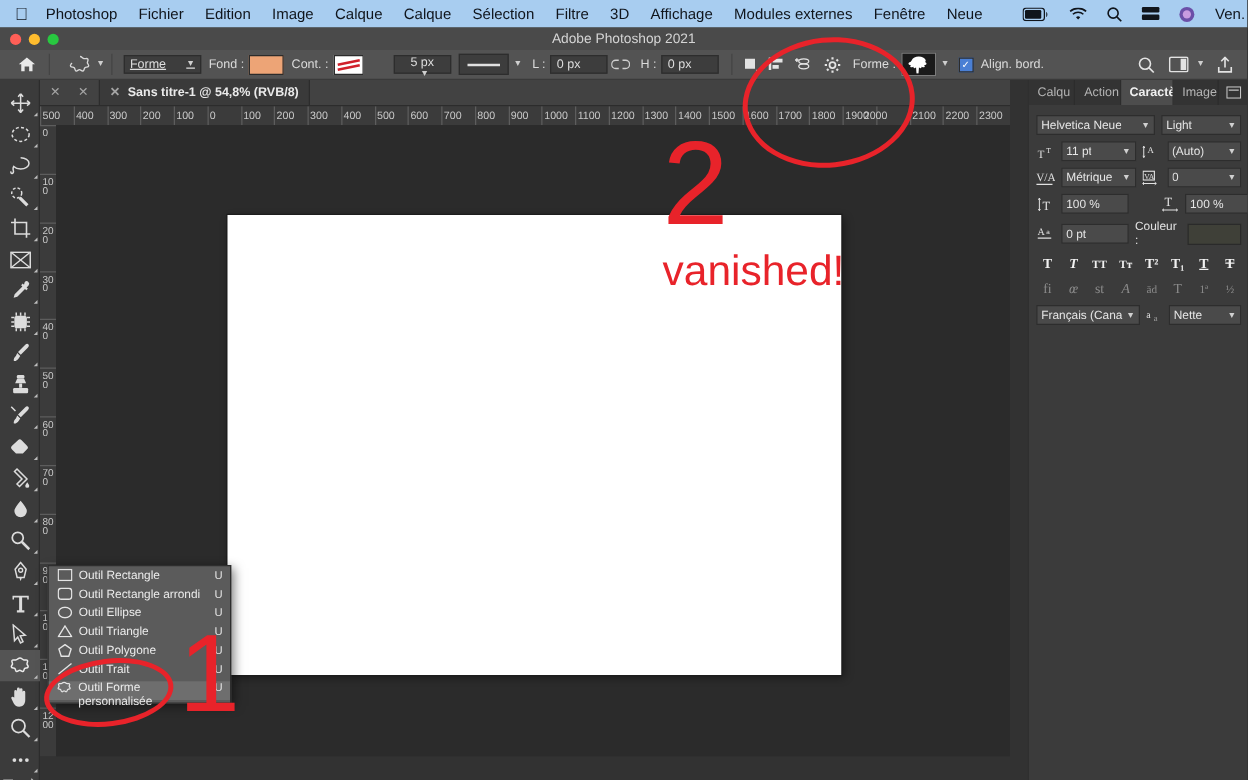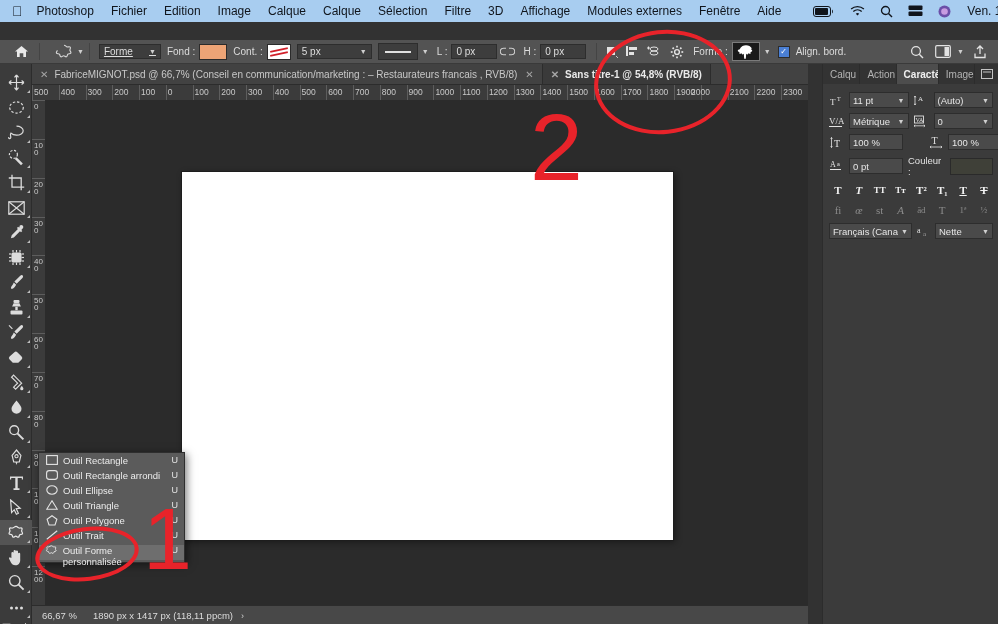--- a/index.html
+++ b/index.html
@@ -211,21 +211,21 @@
     <span class="mi">Edition</span>
     <span class="mi">Image</span>
     <span class="mi">Calque</span>
     <span class="mi">Calque</span>
     <span class="mi">Sélection</span>
     <span class="mi">Filtre</span>
     <span class="mi">3D</span>
     <span class="mi">Affichage</span>
     <span class="mi">Modules externes</span>
     <span class="mi">Fenêtre</span>
-    <span class="mi">Aide</span>
+    <span class="mi">Neue</span>
     <span class="right">
       <span class="ic">
         <svg width="22" height="11" viewBox="0 0 22 11">
             <rect x="0.5" y="0.5" width="17" height="10" rx="2.5" fill="none" stroke="#10151c"></rect>
             <rect x="2" y="2" width="13" height="7" rx="1" fill="#10151c"></rect>
             <path d="M19 3.5v4c1.2-.4 1.2-3.6 0-4z" fill="#10151c"></path>
           </svg>
       </span>
       <span class="ic">
         <svg width="15" height="11" viewBox="0 0 15 11">
@@ -249,20 +249,28 @@
       <span class="ic">
         <svg width="13" height="13" viewBox="0 0 13 13">
             <circle cx="6.5" cy="6.5" r="6" fill="#6b4fa8"></circle>
             <circle cx="6.5" cy="6.5" r="3.3" fill="#c89be0"></circle>
           </svg>
       </span>
       <span class="clock">Ven. 15 janv. à  16:27</span>
     </span>
   </div>
 
+  <div class="titlebar">
+    <span class="traffic">
+      <span class="dot r"></span>
+      <span class="dot y"></span>
+      <span class="dot g"></span>
+    </span>
+    <span class="wintitle">Adobe Photoshop 2021</span>
+  </div>
 
   <div class="optbar">
     <span class="homebtn">
       <svg width="15" height="13" viewBox="0 0 15 13">
           <path d="M7.5 1L14 6.4h-2v5.6H9.3V8.2H5.7V12H3V6.4H1z" fill="#e9e9e9"></path>
         </svg>
     </span>
     <span class="sep"></span>
     <span class="toolthumb">
       <span>
@@ -274,21 +282,21 @@
     </span>
     <span class="sep"></span>
     <span class="ofield sel" style="width:62px;margin-left:4px;text-decoration:underline;">
       <span class="cv">Forme</span>
       <span class="chev">▼</span>
     </span>
     <span class="olabel">Fond :</span>
     <span class="swatch" style="background:#eda476"></span>
     <span class="olabel">Cont. :</span>
     <span class="strokebox"></span>
-    <span class="ofield sel" style="width:75px;margin-left:6px;">
+    <span class="ofield sel" style="width:46px;margin-left:24px;flex-direction:column;">
       <span class="cv">5 px</span>
       <span class="chev">▼</span>
     </span>
     <span class="linebox" style="margin-left:6px;">
       <span class="lineglyph"></span>
     </span>
     <span class="chev">▼</span>
     <span class="olabel" style="margin-left:8px;">L :</span>
     <span class="ofield" style="width:46px;">0 px</span>
     <span class="oicon">
@@ -536,21 +544,20 @@
           <rect x="5" y="6" width="7" height="7" fill="#f0f0f0" stroke="#bdbdbd" stroke-width="0.8"></rect>
           <path d="M19 3h6M25 3l-2-2M25 3l-2 2M26 6v5M26 11l-2-2M26 11l2-2" stroke="#bdbdbd" stroke-width="1" fill="none"></path>
         </svg>
     </div>
 
   </div>
 
   <div class="tabbar">
     <div class="doctab">
       <span class="x">✕</span>
-      <span>FabriceMIGNOT.psd @ 66,7% (Conseil en communication/marketing :  – Restaurateurs francais , RVB/8)</span>
       <span class="xr">✕</span>
     </div>
     <div class="doctab active">
       <span class="x">✕</span>
       <span>Sans titre-1 @ 54,8% (RVB/8)</span>
     </div>
   </div>
 
   <div class="rulerH" id="rulerH">
       <div class="tick" style="left: 0px;"></div>
@@ -719,20 +726,30 @@
       <span class="ptab" style="width:36px">Image</span>
       <span class="ptabmenu">
         <svg width="12" height="10" viewBox="0 0 12 10">
             <rect x="0.5" y="0.5" width="11" height="9" fill="none" stroke="#c4c4c4" stroke-width="1"></rect>
             <line x1="2" y1="3" x2="10" y2="3" stroke="#c4c4c4" stroke-width="1"></line>
           </svg>
       </span>
     </div>
 
     <div class="charbody">
+      <div class="crow">
+        <span class="cfield" style="flex:1.55">
+          <span class="cv">Helvetica Neue</span>
+          <span class="cc">▼</span>
+        </span>
+        <span class="cfield" style="flex:1">
+          <span class="cv">Light</span>
+          <span class="cc">▼</span>
+        </span>
+      </div>
 
       <div class="crow">
         <span class="cico">
           <svg width="14" height="13" viewBox="0 0 14 13">
               <text x="0" y="11" font-size="9" font-family="Liberation Serif, serif" fill="#e2e2e2">T</text>
               <text x="7" y="7" font-size="6" font-family="Liberation Serif, serif" fill="#e2e2e2">T</text>
             </svg>
         </span>
         <span class="cfield">
           <span class="cv">11 pt</span>
@@ -838,24 +855,20 @@
             </svg>
         </span>
         <span class="cfield" style="flex:1">
           <span class="cv">Nette</span>
           <span class="cc">▼</span>
         </span>
       </div>
     </div>
   </div>
 
-  <div class="statusbar">
-    <span class="z">66,67 %</span>
-    <span class="d">1890 px x 1417 px (118,11 ppcm)</span>
-    <span class="arr">›</span>
-  </div>
 
   <div class="anno anno-num2">2</div>
+  <div class="anno anno-van">vanished!</div>
   <div class="anno anno-num1">1</div>
   <div class="ellipse ell-top"></div>
   <div class="ellipse ell-bot"></div>
 
 </div>
 
 </body></html>

